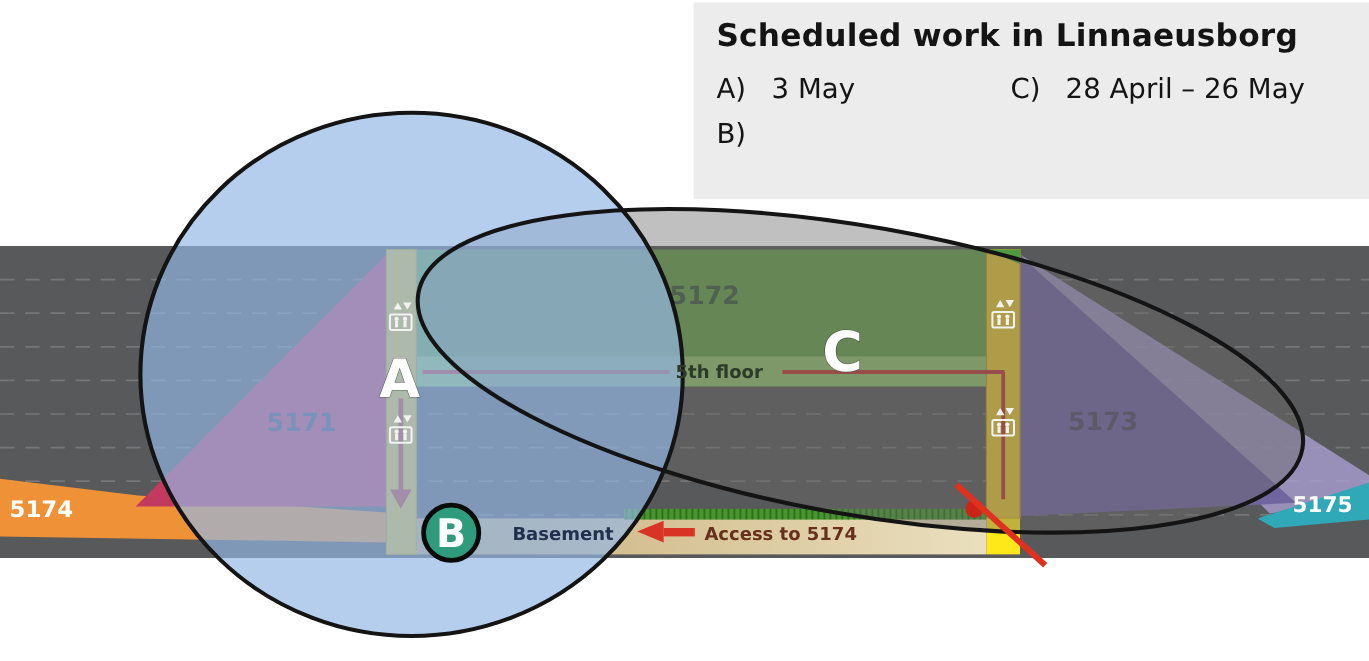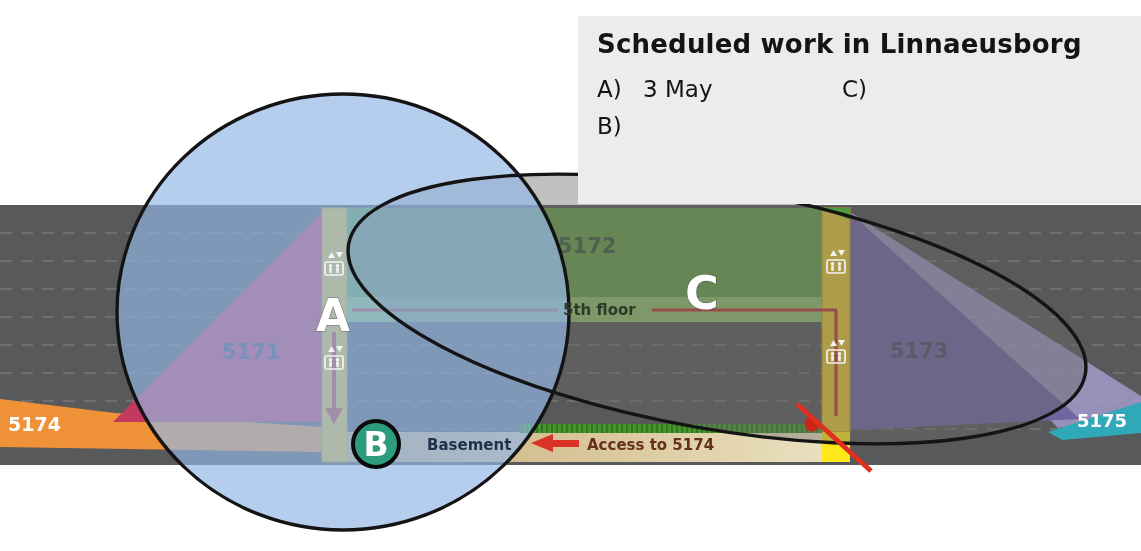--- a/index.html
+++ b/index.html
@@ -1,20 +1,20 @@
 <!DOCTYPE html>
 <html><head>
 <meta charset="utf-8">
 <style>
   html,body{margin:0;padding:0;background:#ffffff;}
   body{width:1141px;height:551px;position:relative;overflow:hidden;
        font-family:"DejaVu Sans","Liberation Sans",sans-serif;}
   .stage{position:absolute;inset:0;width:1141px;height:551px;}
   .stage svg{position:absolute;left:0;top:0;}
-  .legend{position:absolute;left:578px;top:16px;width:563px;height:188px;
+  .legend{position:absolute;left:578px;top:2px;width:563px;height:164px;
           background:#ececec;box-sizing:border-box;padding:13px 0 0 19px;z-index:5;}
   .legend-title{font-size:26px;font-weight:700;color:#141414;letter-spacing:.2px;}
   .legend-grid{display:grid;grid-template-columns:245px 1fr;grid-row-gap:11px;margin-top:17px;}
   .legend-item{display:flex;align-items:baseline;font-size:23px;color:#141414;}
   .legend-letter{display:inline-block;width:46px;flex:0 0 46px;}
   .legend-date{white-space:nowrap;text-align:center;}
   svg text{font-family:"DejaVu Sans","Liberation Sans",sans-serif;}
 </style>
 </head>
 <body>
@@ -124,20 +124,21 @@
 
   <div class="legend">
     <div class="legend-title">Scheduled work in Linnaeusborg</div>
     <div class="legend-grid">
       <div class="legend-item">
         <span class="legend-letter">A)</span>
         <span class="legend-date">3 May</span>
       </div>
       <div class="legend-item">
         <span class="legend-letter">C)</span>
+        <span class="legend-date">28 April – 26 May</span>
       </div>
       <div class="legend-item">
         <span class="legend-letter">B)</span>
       </div>
     </div>
   </div>
 
 </div>
 
 </body></html>

